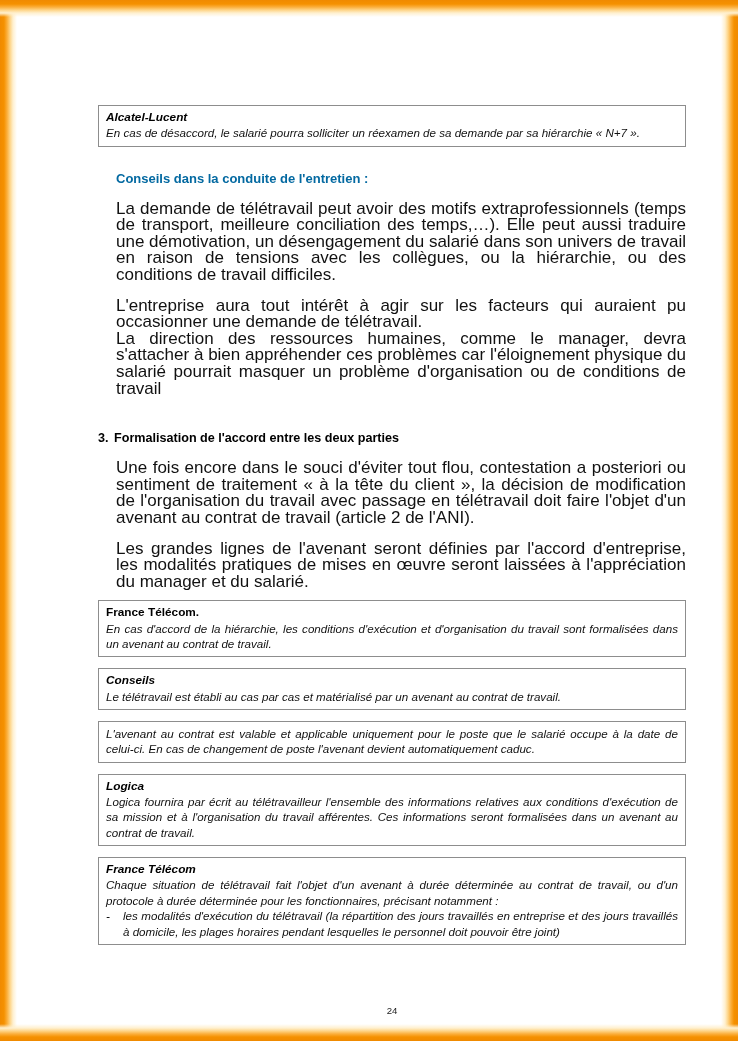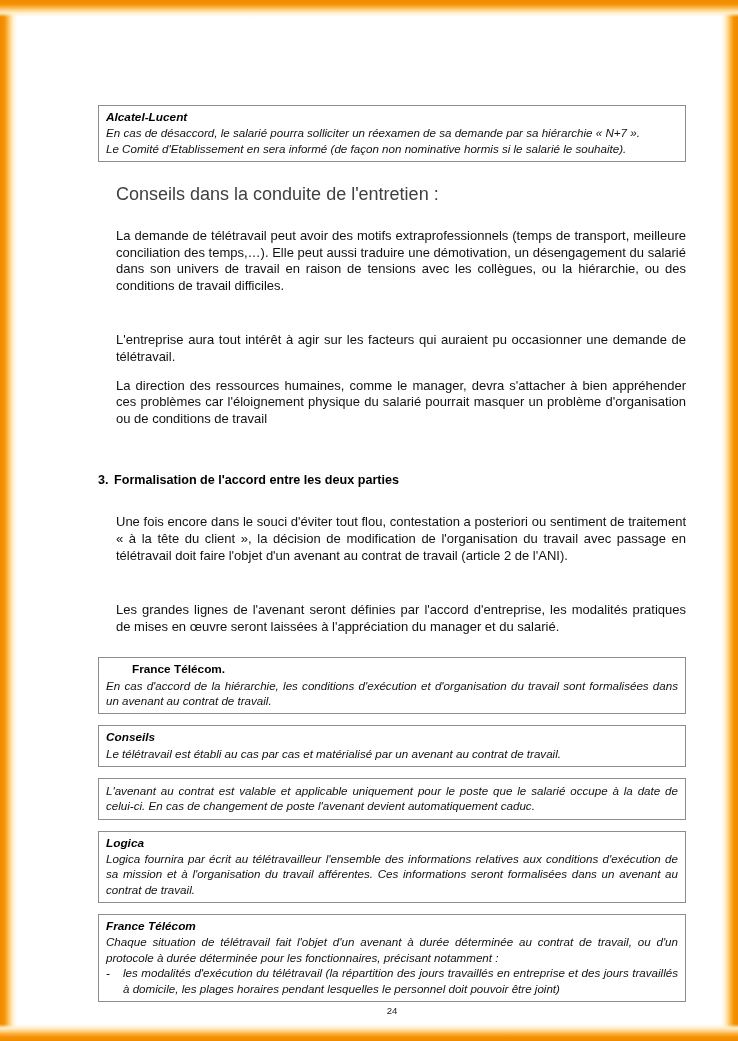--- a/index.html
+++ b/index.html
@@ -54,38 +54,38 @@
   .doc {
     position: absolute;
     left: 81px;
     top: 88px;
     width: 588px;
     height: 868px;
   }
 
   
   .para {
-    font-size: 13px;
+    font-size: 17px;
     line-height: 16.6px;
     text-align: justify;
-    margin: 12px;
+    margin: 0;
     color: #111;
   }
   .indent {
     margin-left: 18px;
     width: 570px;
   }
 
   
   .sub-heading {
-    font-size: 18px;
-    font-weight: normal;
+    font-size: 13px;
+    font-weight: bold;
     line-height: 16px;
     margin: 0 0 0 18px;
-    color: #404040;
+    color: #0369a1;
   }
 
   
   .section-heading {
     font-size: 12.6px;
     font-weight: bold;
     line-height: 16px;
     margin: 0;
     color: #000;
     display: flex;
@@ -106,21 +106,20 @@
   .callout-title {
     font-size: 11.8px;
     font-weight: bold;
     font-style: italic;
     line-height: 15.2px;
     margin: 0;
     color: #000;
   }
   .callout-title.upright {
     font-style: normal;
-    margin-left: 26px;
   }
   .callout-body {
     font-size: 11.6px;
     font-style: italic;
     line-height: 15.4px;
     text-align: justify;
     margin: 0;
     color: #111;
   }
   .callout-list {
@@ -167,21 +166,20 @@
 <body>
 
 <div class="page-frame">
   <div class="page-inner">
 
     <div class="doc">
 
       <div class="callout">
         <p class="callout-title">Alcatel-Lucent</p>
         <p class="callout-body">En cas de désaccord, le salarié pourra solliciter un réexamen de sa demande par sa hiérarchie « N+7 ».</p>
-        <p class="callout-body">Le Comité d'Etablissement en sera informé (de façon non nominative hormis si le salarié le souhaite).</p>
       </div>
 
       <div class="gap-lg"></div>
 
       <p class="sub-heading">Conseils dans la conduite de l'entretien :</p>
 
       <div class="gap-md"></div>
 
       <p class="para indent">La demande de télétravail peut avoir des motifs extraprofessionnels (temps de transport, meilleure conciliation des temps,…). Elle peut aussi traduire une démotivation, un désengagement du salarié dans son univers de travail en raison de tensions avec les collègues, ou la hiérarchie, ou des conditions de travail difficiles.</p>
 

